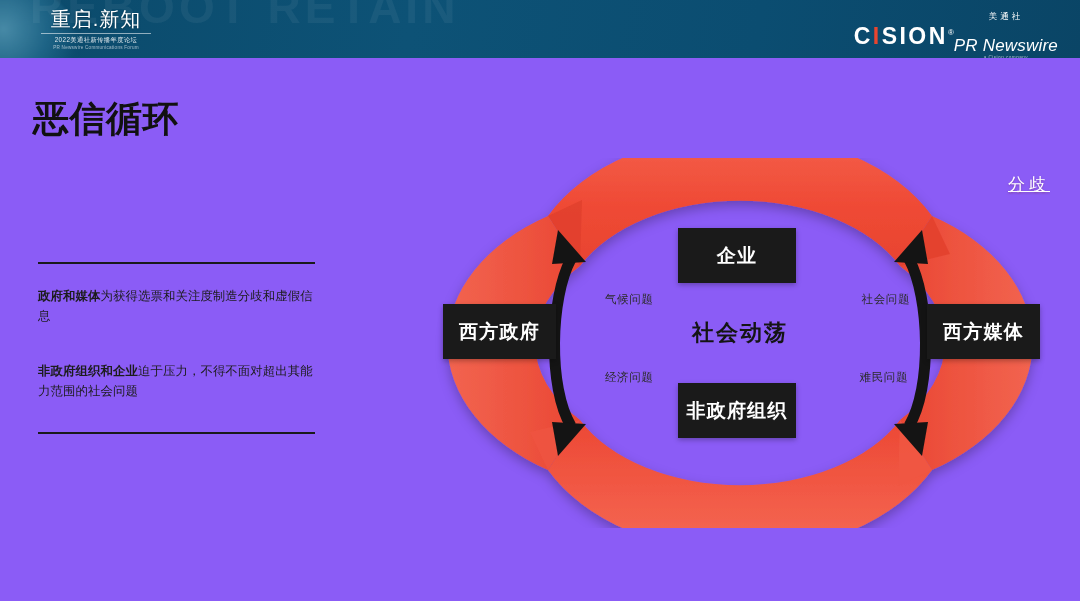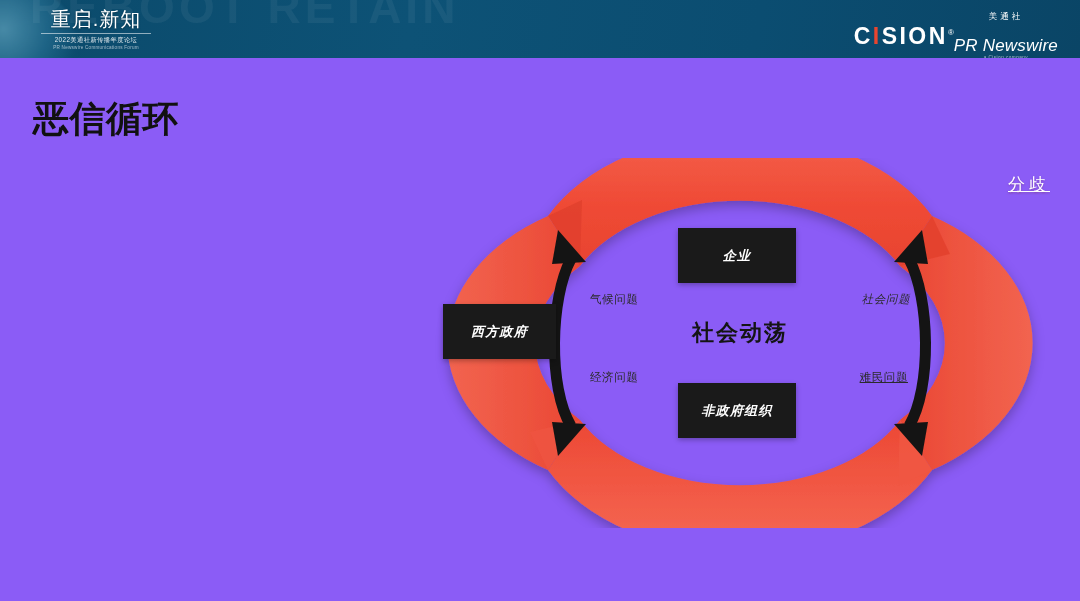--- a/index.html
+++ b/index.html
@@ -180,25 +180,24 @@
   .ring-label-top { left: 0; right: 0; top: 15px; text-align: right; text-decoration: underline; }
   .ring-label-bottom { left: 0; right: 0; bottom: 12px; text-align: center; font-size: 19px; }
 
   .node-box {
     position: absolute;
     background: #1a1a1a;
     color: #ffffff;
     display: flex;
     align-items: center;
     justify-content: center;
-    font-size: 13px;
+    font-size: 19px;
     font-weight: 700;
     letter-spacing: 1.2px;
     box-shadow: 0 2px 5px rgba(0,0,0,.28);
-    font-style: italic;
   }
   .node-left   { left: 13px;  top: 146px; width: 113px; height: 55px; }
   .node-right  { right: 10px; top: 146px; width: 113px; height: 55px; }
   .node-top    { left: 248px; top: 70px;  width: 118px; height: 55px; }
   .node-bottom { left: 248px; top: 225px; width: 118px; height: 55px; }
 
   .center-text {
     position: absolute;
     left: 0; right: 0; top: 160px;
     text-align: center;
@@ -207,25 +206,26 @@
     color: #141414;
     letter-spacing: 2px;
   }
 
   .issue {
     position: absolute;
     font-size: 11.5px;
     color: #2b2b2b;
     letter-spacing: .6px;
     white-space: nowrap;
+    margin-left: 15px;
   }
   .issue-climate  { left: 160px; top: 134px; }
-  .issue-social   { right: 140px; top: 134px; font-style: italic; }
+  .issue-social   { right: 140px; top: 134px; }
   .issue-economy  { left: 160px; top: 212px; }
-  .issue-refugee  { right: 142px; top: 212px; text-decoration: underline; }
+  .issue-refugee  { right: 142px; top: 212px; }
 </style>
 </head>
 <body>
 
 <div class="slide">
 
   <div class="header">
     <div class="header-globe"></div>
     <div class="header-ghost">REBOOT RETAIN</div>
 
@@ -243,20 +243,26 @@
         <div class="prn-en">PR Newswire</div>
         <div class="prn-sub">a Cision company</div>
       </div>
     </div>
   </div>
 
   <h1 class="title">
     <span>恶信循环</span>
   </h1>
 
+  <div class="notes">
+    <hr>
+    <p class="note-p note-1"><b>政府和媒体</b><span>为获得选票和关注度制造分歧和虚假信息</span></p>
+    <p class="note-p note-2"><b>非政府组织和企业</b><span>迫于压力，不得不面对超出其能力范围的社会问题</span></p>
+    <hr>
+  </div>
 
   <div class="diagram">
 
     <svg width="620" height="370" viewBox="0 0 620 370">
       <defs>
         <linearGradient id="gTop" x1="0" y1="0" x2="0" y2="1">
           <stop offset="0%" stop-color="#f4604c"></stop>
           <stop offset="55%" stop-color="#ef4a35"></stop>
           <stop offset="100%" stop-color="#e8432f"></stop>
         </linearGradient>
@@ -321,20 +327,21 @@
         <path d="M 479 101
                  C 500 140, 502 230, 479 268" stroke="#141414" stroke-width="11" fill="none" stroke-linecap="butt"></path>
         <polygon points="492,72 464,104 498,106"></polygon>
         <polygon points="492,298 464,266 498,264"></polygon>
       </g>
     </svg>
 
     <div class="ring-label ring-label-top">分歧</div>
 
     <div class="node-box node-left">西方政府</div>
+    <div class="node-box node-right">西方媒体</div>
     <div class="node-box node-top">企业</div>
     <div class="node-box node-bottom">非政府组织</div>
 
     <div class="center-text">社会动荡</div>
 
     <div class="issue issue-climate">气候问题</div>
     <div class="issue issue-social">社会问题</div>
     <div class="issue issue-economy">经济问题</div>
     <div class="issue issue-refugee">难民问题</div>
   </div>

